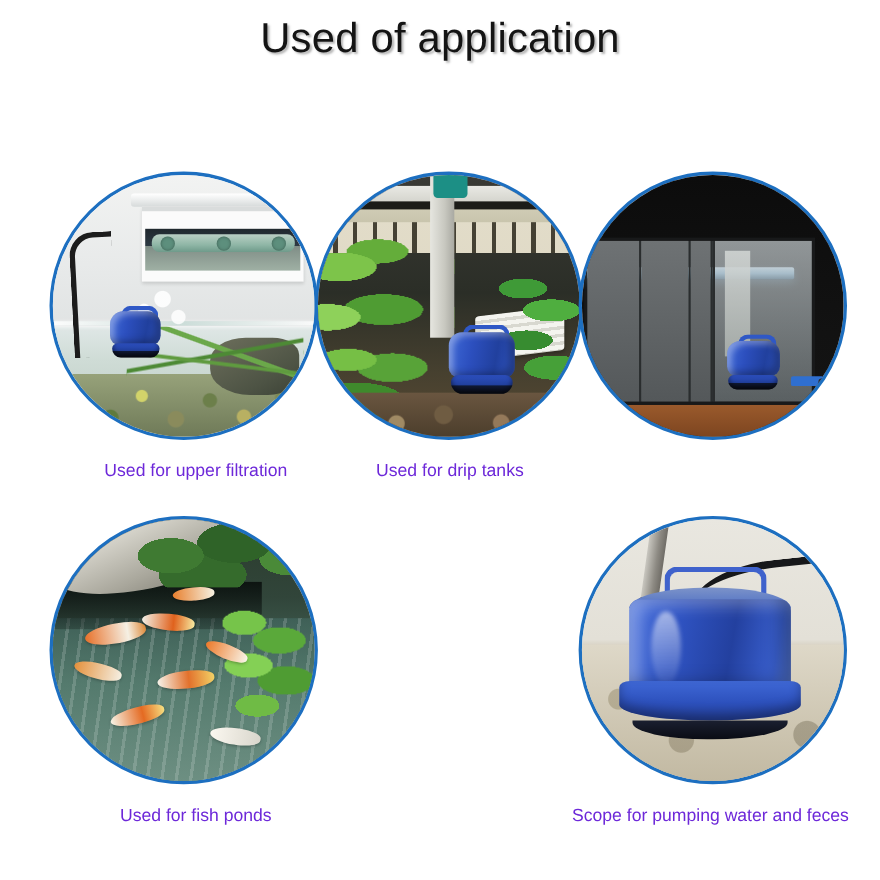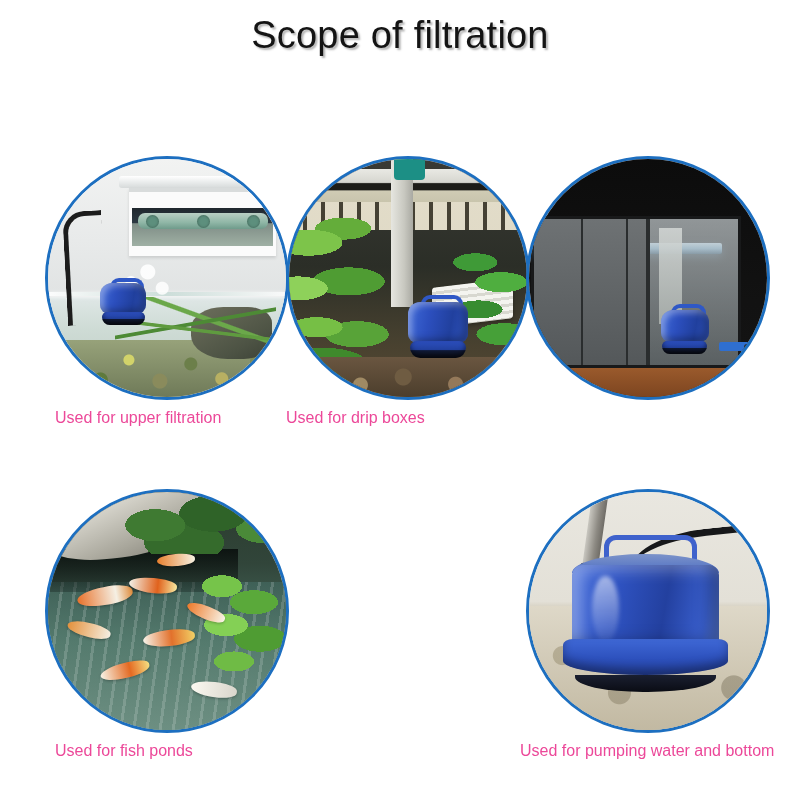--- a/index.html
+++ b/index.html
@@ -35,44 +35,45 @@
     position: absolute;
     top: 0; left: 0;
     width: 800px;
     height: 800px;
   }
   .cell {
     position: absolute;
     width: 246px;
   }
   .cell.r1 { top: 156px; }
-  .cell.r2 { top: 489px; }
+  .cell.r2 { top: 469px; }
   .cell.c1 { left: 45px; }
   .cell.c2 { left: 286px; }
   .cell.c3 { left: 526px; }
 
   .circle {
     position: relative;
     width: 244px;
     height: 244px;
     border-radius: 50%;
     border: 3px solid #1d6fc0;
     box-sizing: border-box;
     overflow: hidden;
     background: #eef2f5;
   }
   .scene {
     position: absolute;
     inset: 0;
     overflow: hidden;
   }
   .caption {
-    margin-top: 9px;
+    margin-top: 20px;
+    text-align: center;
     font-size: 16px;
-    color: #ec4899;
+    color: #6d28d9;
     white-space: nowrap;
   }
   .cell.c1 .caption { transform: translateX(10px); }
   .cell.c3 .caption { transform: translateX(-6px); }
 
   
   .s1-wall {
     position: absolute; left: 0; top: 0; width: 100%; height: 62%;
     background: linear-gradient(180deg,#f2f3f2 0%,#e8eaea 55%,#dfe2e2 100%);
   }
@@ -487,21 +488,21 @@
   .s6-cord {
     position: absolute; left: 42%; top: 16%; width: 56%; height: 22%;
     border-top: 7px solid #17181a;
     border-radius: 60% 0 0 0;
     transform: rotate(-6deg);
   }
 </style>
 </head>
 <body>
 
-<div class="page-title">Scope of filtration</div>
+<div class="page-title">Used of application</div>
 
 <div class="grid">
 
   <div class="cell r1 c1">
     <div class="circle">
       <div class="scene">
         <div class="s1-wall"></div>
         <div class="s1-lid"></div>
         <div class="s1-filterbox">
           <div class="s1-tube">
@@ -539,21 +540,21 @@
         <div class="s2-foliage-l"></div>
         <div class="s2-foliage-r"></div>
         <div class="s2-pebbles"></div>
         <div class="pump" style="left:50%; top:60%; width:60px; height:56px;">
           <div class="handle"></div>
           <div class="body"></div>
           <div class="base"></div>
         </div>
       </div>
     </div>
-    <div class="caption">Used for drip boxes</div>
+    <div class="caption">Used for drip tanks</div>
   </div>
 
   <div class="cell r1 c3">
     <div class="circle">
       <div class="scene">
         <div class="s3-bg"></div>
         <div class="s3-floor"></div>
         <div class="s3-tank">
           <div class="s3-lightbar"></div>
           <div class="s3-panel p1"></div>
@@ -605,16 +606,16 @@
         <div class="s6-pump">
           <div class="handle"></div>
           <div class="cap"></div>
           <div class="body"></div>
           <div class="gloss"></div>
           <div class="skirt"></div>
           <div class="foot"></div>
         </div>
       </div>
     </div>
-    <div class="caption">Used for pumping water and bottom</div>
+    <div class="caption">Scope for pumping water and feces</div>
   </div>
 
 </div>
 
 </body></html>

